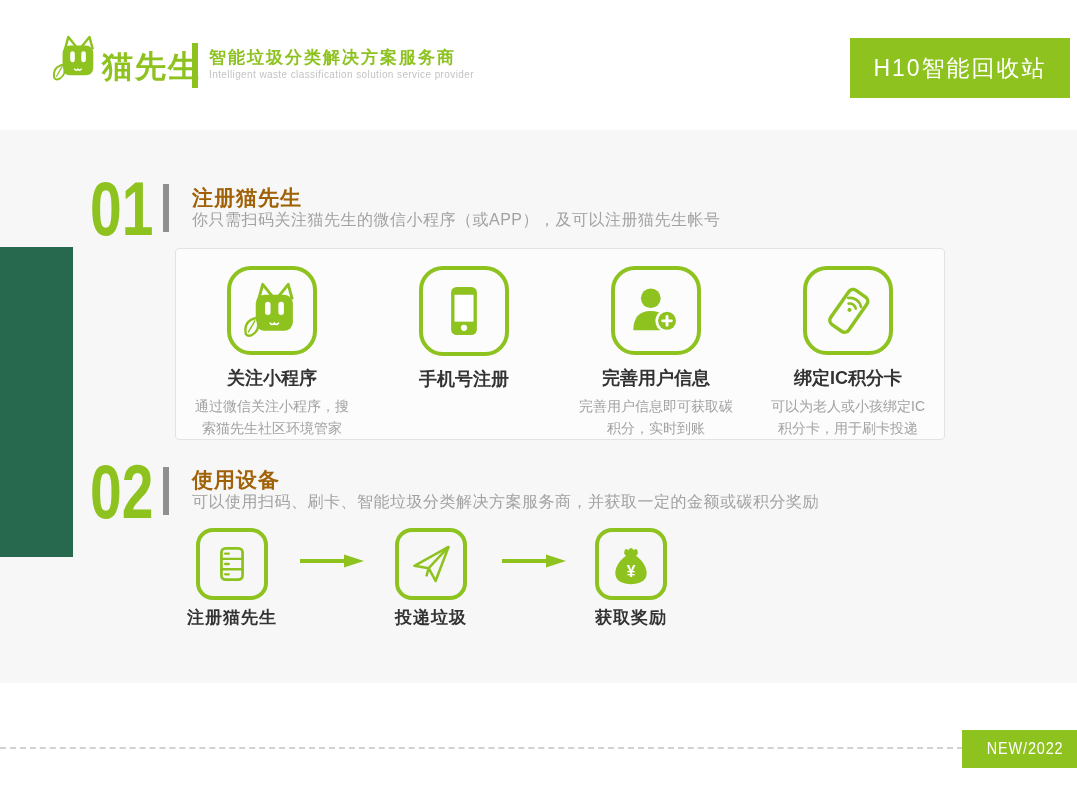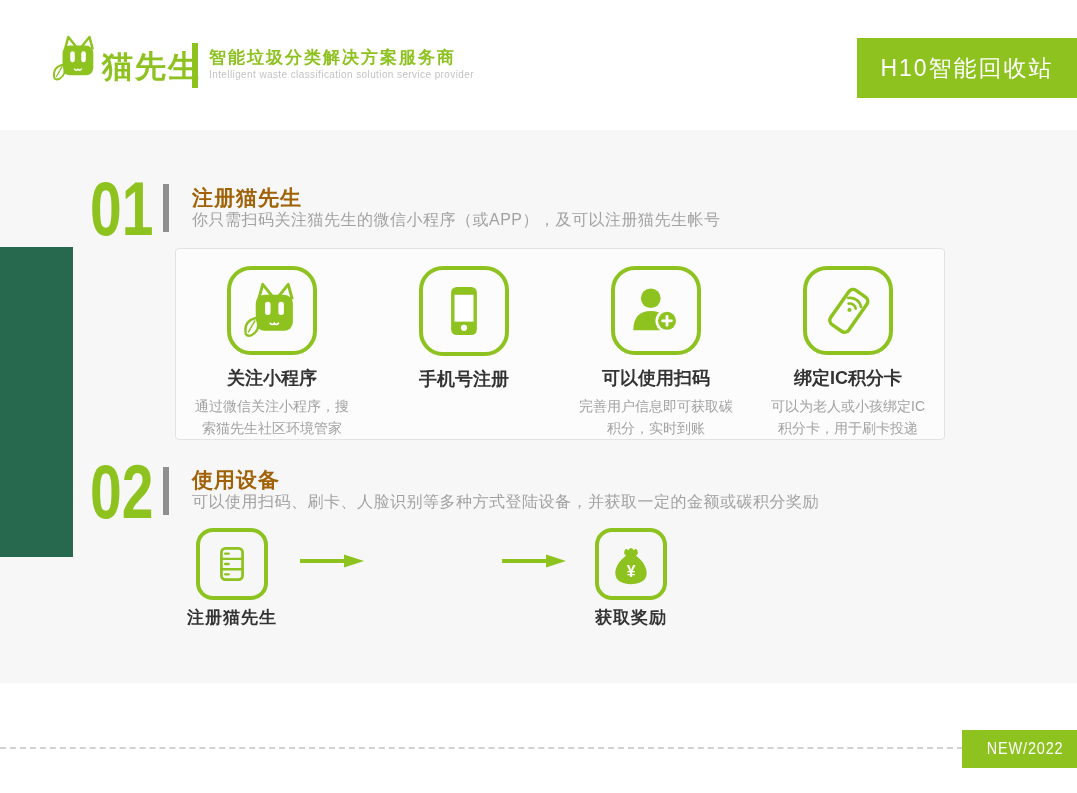--- a/index.html
+++ b/index.html
@@ -6,21 +6,21 @@
   body{background:#ffffff;font-family:"Liberation Sans","DejaVu Sans",sans-serif;}
   .page{position:relative;width:1077px;height:793px;background:#ffffff;overflow:hidden;}
 
   
   .cat-logo{position:absolute;left:52px;top:34px;}
   .brand-name{position:absolute;left:102px;top:46px;font-size:31px;font-weight:900;color:#8dc21f;letter-spacing:2px;}
   .brand-divider{position:absolute;left:192px;top:43px;width:6px;height:45px;background:#8dc21f;}
   .tagline{position:absolute;left:209px;top:46px;font-size:17px;font-weight:bold;color:#8dc21f;letter-spacing:2px;}
   .tagline-en{position:absolute;left:209px;top:69px;font-size:10px;color:#c3c3c3;letter-spacing:0.4px;}
   .product-button{position:absolute;left:850px;top:38px;width:220px;height:60px;background:#8dc21f;color:#ffffff;
-    font-size:23px;letter-spacing:2px;display:flex;align-items:center;justify-content:center;margin-left:7px;}
+    font-size:23px;letter-spacing:2px;display:flex;align-items:center;justify-content:center;}
 
   
   .panel{position:absolute;left:0;top:130px;width:1077px;height:553px;background:#f7f7f7;}
   .side-block{position:absolute;left:0;top:247px;width:73px;height:310px;background:#27694f;}
 
   
   .sec-num{position:absolute;color:#8dc21f;font-weight:bold;font-size:76px;line-height:1;}
   .sec-num span{display:inline-block;transform:scaleX(0.75);transform-origin:left top;}
   .num-1{left:90px;top:171px;}
   .num-2{left:90px;top:454px;}
@@ -121,21 +121,21 @@
     <div class="card">
       <div class="icon-box">
         <svg width="58" height="58" viewBox="0 0 100 100">
           <circle cx="41" cy="28" r="17" fill="#8dc21f"></circle>
           <path d="M11,83 Q11,50 41,50 Q71,50 71,83 Z" fill="#8dc21f"></path>
           <circle cx="69" cy="67" r="20" fill="#fcfcfc"></circle>
           <circle cx="69" cy="67" r="15.5" fill="#8dc21f"></circle>
           <path d="M69,59.5 V74.5 M61.5,67 H76.5" stroke="#ffffff" stroke-width="5" stroke-linecap="round"></path>
         </svg>
       </div>
-      <div class="card-title">可以使用扫码</div>
+      <div class="card-title">完善用户信息</div>
       <div class="card-desc">完善用户信息即可获取碳积分，实时到账</div>
     </div>
 
     <div class="card">
       <div class="icon-box">
         <svg width="58" height="58" viewBox="0 0 100 100">
           <g transform="rotate(35 50 50)">
             <rect x="32" y="13" width="38" height="72" rx="9" fill="none" stroke="#8dc21f" stroke-width="6"></rect>
             <circle cx="51" cy="47" r="3.5" fill="#8dc21f"></circle>
             <path d="M43.5,39 a10.5,10.5 0 0 1 15,0" fill="none" stroke="#8dc21f" stroke-width="4.5" stroke-linecap="round"></path>
@@ -145,38 +145,47 @@
       </div>
       <div class="card-title">绑定IC积分卡</div>
       <div class="card-desc">可以为老人或小孩绑定IC积分卡，用于刷卡投递</div>
     </div>
 
   </div>
 
   <div class="sec-num num-2"><span>02</span></div>
   <div class="sec-bar bar-2"></div>
   <div class="sec-title title-2">使用设备</div>
-  <div class="sec-desc desc-2">可以使用扫码、刷卡、人脸识别等多种方式登陆设备，并获取一定的金额或碳积分奖励</div>
+  <div class="sec-desc desc-2">可以使用扫码、刷卡、智能垃圾分类解决方案服务商，并获取一定的金额或碳积分奖励</div>
 
   <div class="step step-1">
     <div class="step-box">
       <svg width="46" height="46" viewBox="0 0 100 100">
         <rect x="27" y="16" width="46" height="68" rx="9" fill="none" stroke="#8dc21f" stroke-width="6"></rect>
         <path d="M27,38.7 H73 M27,61.4 H73" stroke="#8dc21f" stroke-width="5"></path>
         <path d="M35,27.5 h8 M35,50 h8 M35,72.5 h8" stroke="#8dc21f" stroke-width="5" stroke-linecap="round"></path>
       </svg>
     </div>
     <div class="step-label">注册猫先生</div>
   </div>
 
   <svg class="arrow arrow-1" width="66" height="16" viewBox="0 0 66 16">
     <path d="M0,8 H48" stroke="#8dc21f" stroke-width="4"></path>
     <path d="M44,1.5 L64,8 L44,14.5 Z" fill="#8dc21f"></path>
   </svg>
 
+  <div class="step step-2">
+    <div class="step-box">
+      <svg width="46" height="46" viewBox="0 0 100 100">
+        <path d="M14,54 L88,13 L60,87 L45,59 Z" fill="none" stroke="#8dc21f" stroke-width="5.5" stroke-linejoin="round"></path>
+        <path d="M88,13 L45,59 L40,77" fill="none" stroke="#8dc21f" stroke-width="5.5" stroke-linejoin="round"></path>
+      </svg>
+    </div>
+    <div class="step-label">投递垃圾</div>
+  </div>
 
   <svg class="arrow arrow-2" width="66" height="16" viewBox="0 0 66 16">
     <path d="M0,8 H48" stroke="#8dc21f" stroke-width="4"></path>
     <path d="M44,1.5 L64,8 L44,14.5 Z" fill="#8dc21f"></path>
   </svg>
 
   <div class="step step-3">
     <div class="step-box">
       <svg width="46" height="46" viewBox="0 0 100 100">
         <path d="M35,27 Q36,12 44,20 Q50,10 56,20 Q64,12 65,27 L59,35 L41,35 Z" fill="#8dc21f"></path>

